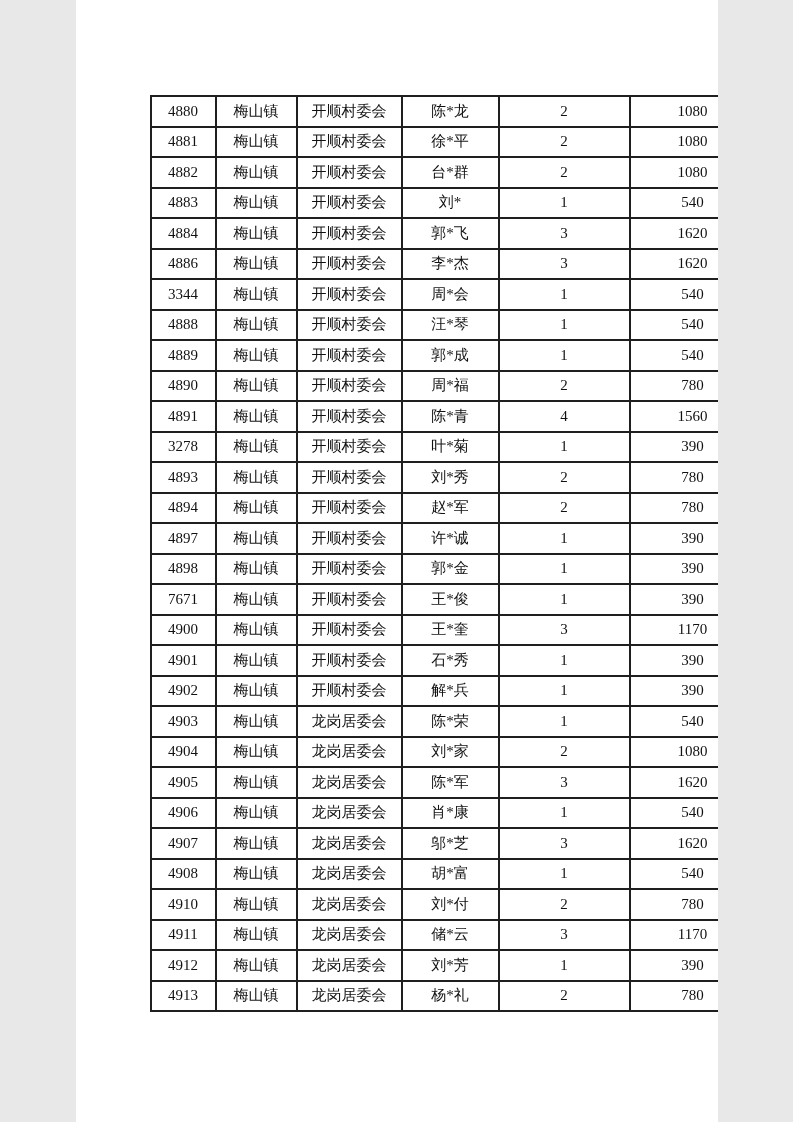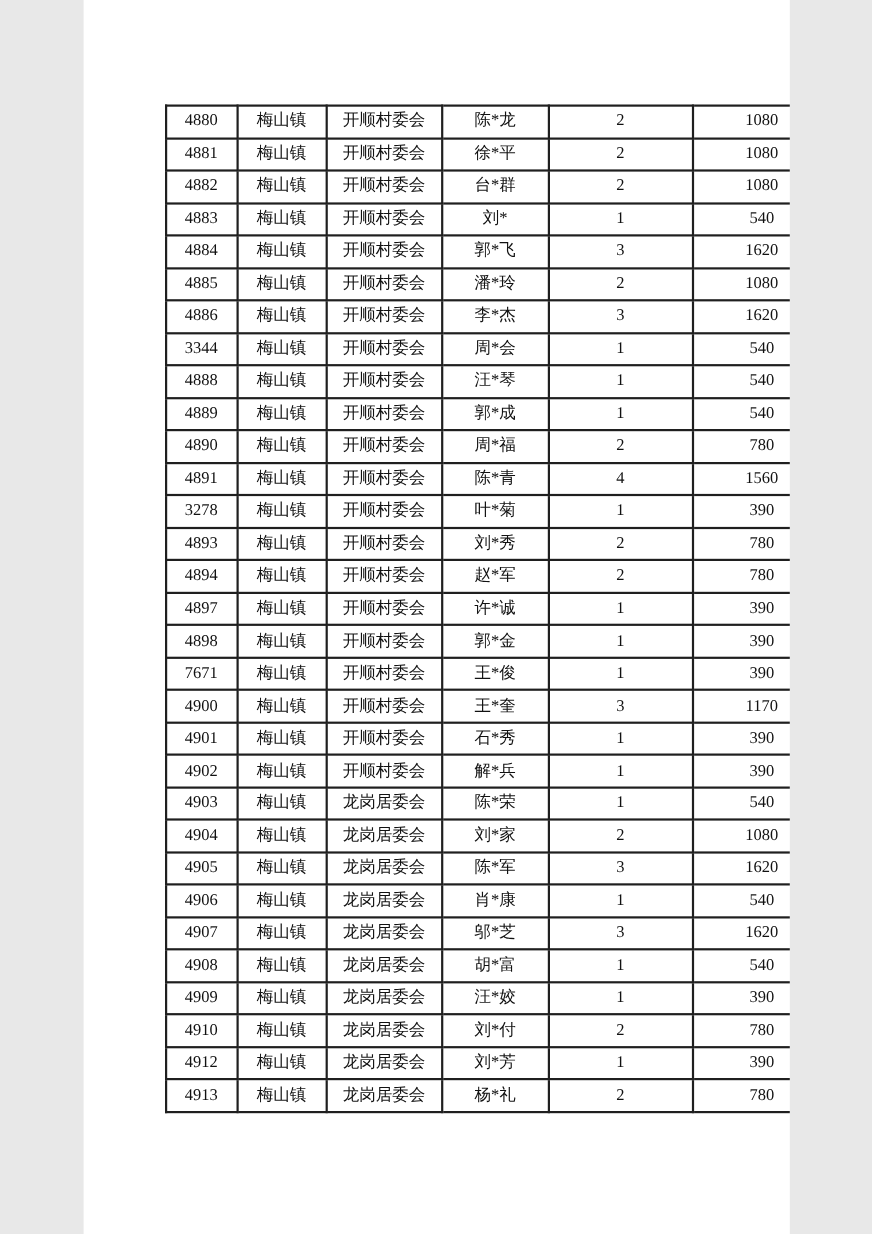--- a/index.html
+++ b/index.html
@@ -89,28 +89,20 @@
         </tr>
         <tr>
           <td>4884</td>
           <td>梅山镇</td>
           <td>开顺村委会</td>
           <td>郭*飞</td>
           <td>3</td>
           <td>1620</td>
         </tr>
         <tr>
-          <td>4885</td>
-          <td>梅山镇</td>
-          <td>开顺村委会</td>
-          <td>潘*玲</td>
-          <td>2</td>
-          <td>1080</td>
-        </tr>
-        <tr>
           <td>4886</td>
           <td>梅山镇</td>
           <td>开顺村委会</td>
           <td>李*杰</td>
           <td>3</td>
           <td>1620</td>
         </tr>
         <tr>
           <td>3344</td>
           <td>梅山镇</td>
@@ -265,34 +257,34 @@
         </tr>
         <tr>
           <td>4908</td>
           <td>梅山镇</td>
           <td>龙岗居委会</td>
           <td>胡*富</td>
           <td>1</td>
           <td>540</td>
         </tr>
         <tr>
-          <td>4909</td>
-          <td>梅山镇</td>
-          <td>龙岗居委会</td>
-          <td>汪*姣</td>
-          <td>1</td>
-          <td>390</td>
-        </tr>
-        <tr>
           <td>4910</td>
           <td>梅山镇</td>
           <td>龙岗居委会</td>
           <td>刘*付</td>
           <td>2</td>
           <td>780</td>
+        </tr>
+        <tr>
+          <td>4911</td>
+          <td>梅山镇</td>
+          <td>龙岗居委会</td>
+          <td>储*云</td>
+          <td>3</td>
+          <td>1170</td>
         </tr>
         <tr>
           <td>4912</td>
           <td>梅山镇</td>
           <td>龙岗居委会</td>
           <td>刘*芳</td>
           <td>1</td>
           <td>390</td>
         </tr>
         <tr>

